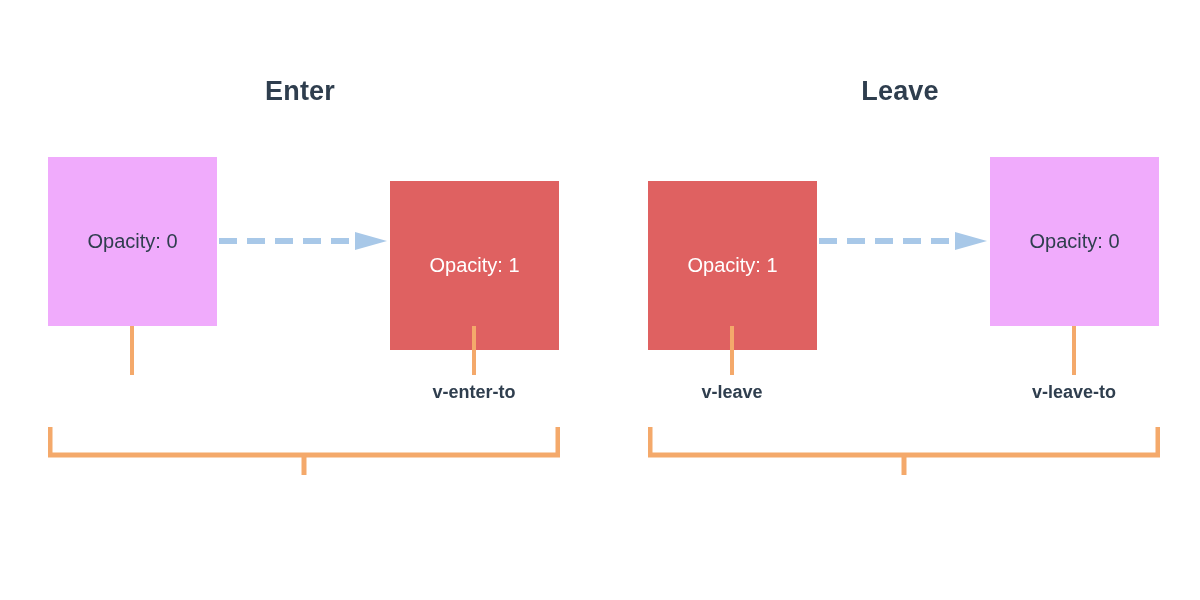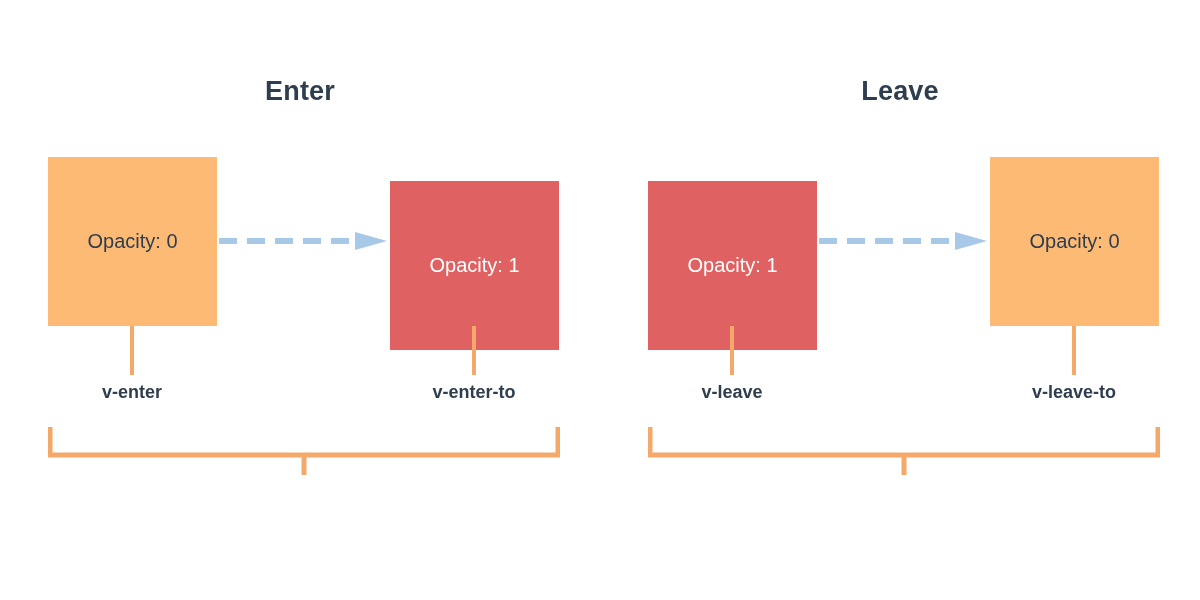--- a/index.html
+++ b/index.html
@@ -51,21 +51,21 @@
     display: flex;
     align-items: center;
     justify-content: center;
     font-size: 20px;
     font-weight: normal;
     box-sizing: border-box;
   }
   .state-box.left  { left: 48px; }
   .state-box.right { left: 390px; }
   .state-box.faded {
-    background: #fdba74;
+    background: #f0abfc;
     color: #2f3e4e;
   }
   .state-box.solid {
     background: #df6161;
     color: #ffffff;
     margin-top: 24px;
   }
 
   
   .arrow {
@@ -138,21 +138,20 @@
     </div>
 
     <svg class="arrow" viewBox="0 0 173 18">
       <line x1="2" y1="9" x2="136" y2="9" stroke="#a8c8e8" stroke-width="6" stroke-dasharray="18 10" stroke-linecap="butt"></line>
       <polygon points="138,0 170,9 138,18" fill="#a8c8e8"></polygon>
     </svg>
 
     <div class="stub left"></div>
     <div class="stub right"></div>
 
-    <div class="class-label left">v-enter</div>
 
     <div class="class-label right">v-enter-to</div>
 
     <svg class="bracket" viewBox="0 0 512 50">
       <path d="M2,0 L2,28 L510,28 L510,0" fill="none" stroke="#f4a96b" stroke-width="5"></path>
       <line x1="256" y1="28" x2="256" y2="48" stroke="#f4a96b" stroke-width="5"></line>
     </svg>
 
   </div>
 

